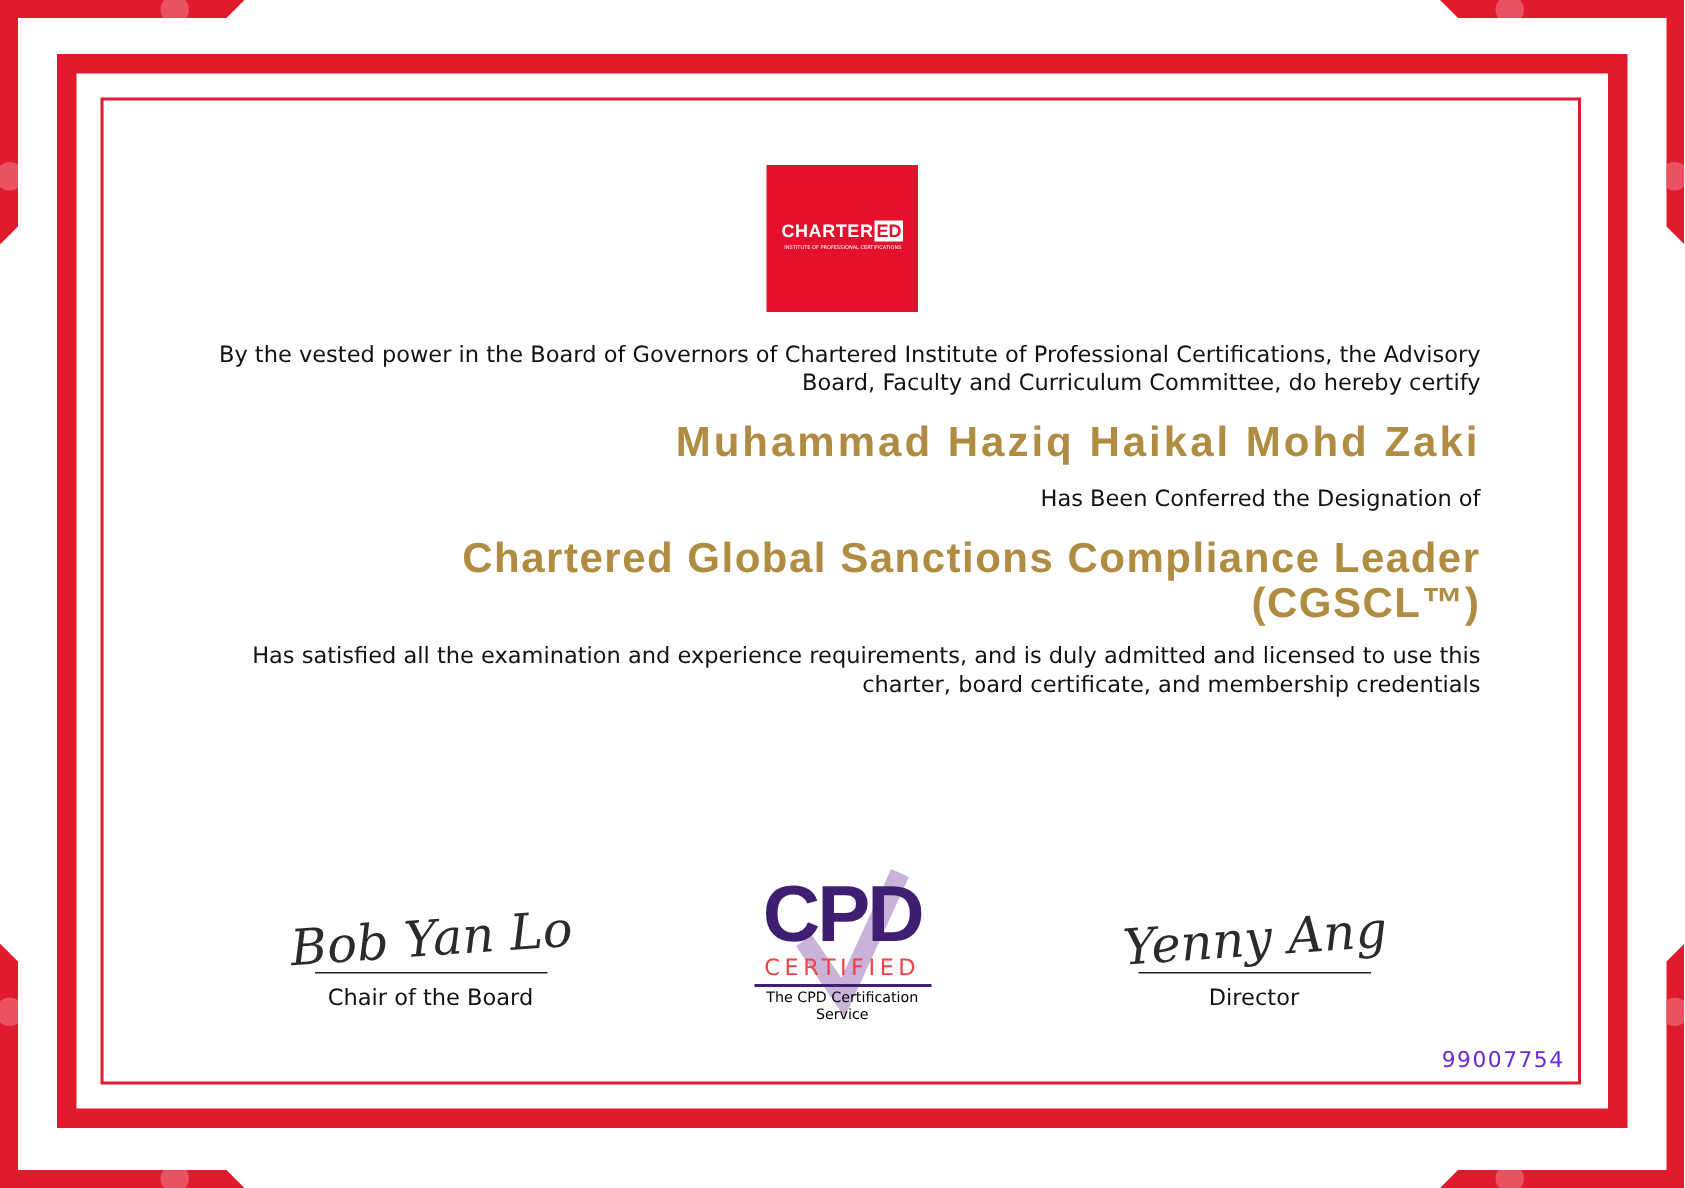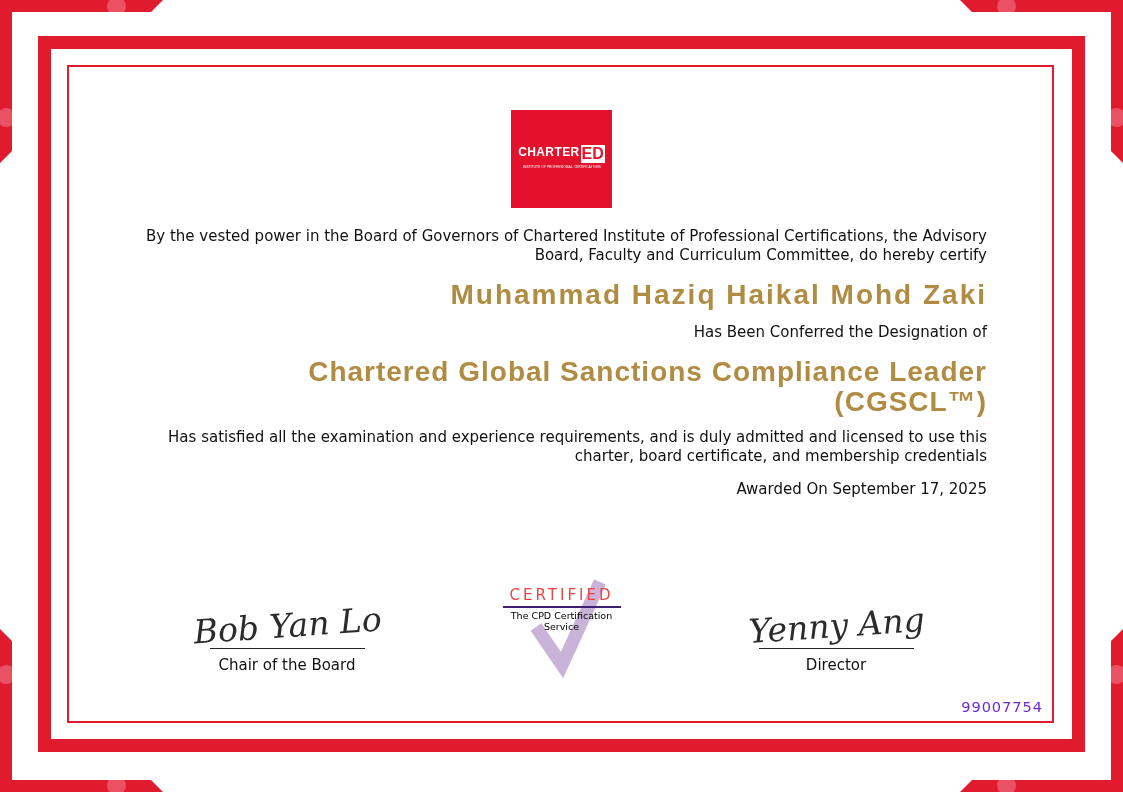--- a/index.html
+++ b/index.html
@@ -33,24 +33,24 @@
   .corner.br { bottom:0; right:0; transform:scale(-1,-1); }
 
   
   .logo {
     position:absolute; left:511px; top:110px; width:101px; height:98px;
     background:#e4112c; display:flex; flex-direction:column;
     align-items:center; justify-content:center;
   }
   .logo-word {
     color:#fff; font-weight:bold; font-size:12px; letter-spacing:0.4px;
-    font-family:"Liberation Sans", sans-serif; display:flex; align-items:flex-start; white-space:nowrap;
+    font-family:"Liberation Sans", sans-serif; display:flex; align-items:flex-end; white-space:nowrap;
   }
   .logo-word .suffix {
-    background:#ffffff; color:#e4112c; font-size:16px; padding:0 1px;
+    background:#ffffff; color:#e4112c; font-size:12px; padding:0 1px;
     margin-left:1px; letter-spacing:0;
   }
   .logo-sub {
     color:#ffffff; font-size:8px; white-space:nowrap;
     transform:scale(0.42); transform-origin:center top; margin-top:2px;
   }
 
   
   .line { position:absolute; left:136px; width:851px; text-align:right; }
   .intro        { top:227px; font-size:15px; line-height:18.5px; }
@@ -137,32 +137,32 @@
   </div>
 
   <div class="line intro">By the vested power in the Board of Governors of Chartered Institute of Professional Certifications, the Advisory Board, Faculty and Curriculum Committee, do hereby certify</div>
   <div class="line recipient">Muhammad Haziq Haikal Mohd Zaki</div>
   <div class="line conferred">Has Been Conferred the Designation of</div>
   <div class="line requirements">Has satisfied all the examination and experience requirements, and is duly admitted and licensed to use this charter, board certificate, and membership credentials</div>
   <div class="line designation">
     <div>Chartered Global Sanctions Compliance Leader</div>
     <div>(CGSCL™)</div>
   </div>
-  <div class="line awarded">Awarded On September 17, 2025</div>
 
   <div class="sig left">
     <div class="sig-name">Bob Yan Lo</div>
     <div class="sig-line"></div>
     <div class="sig-title">Chair of the Board</div>
   </div>
 
   <div class="cpd">
     <svg class="cpd-check" width="85" height="105" viewBox="0 0 85 105">
       <path d="M14 48 L40 86 L78 3" fill="none" stroke="#c9b3d9" stroke-width="13"></path>
     </svg>
+    <div class="cpd-acronym">CPD</div>
     <div class="cpd-certified">CERTIFIED</div>
     <div class="cpd-underline"></div>
     <div class="cpd-service">The CPD Certification</div>
     <div class="cpd-service">Service</div>
   </div>
 
   <div class="sig right">
     <div class="sig-name">Yenny Ang</div>
     <div class="sig-line"></div>
     <div class="sig-title">Director</div>

